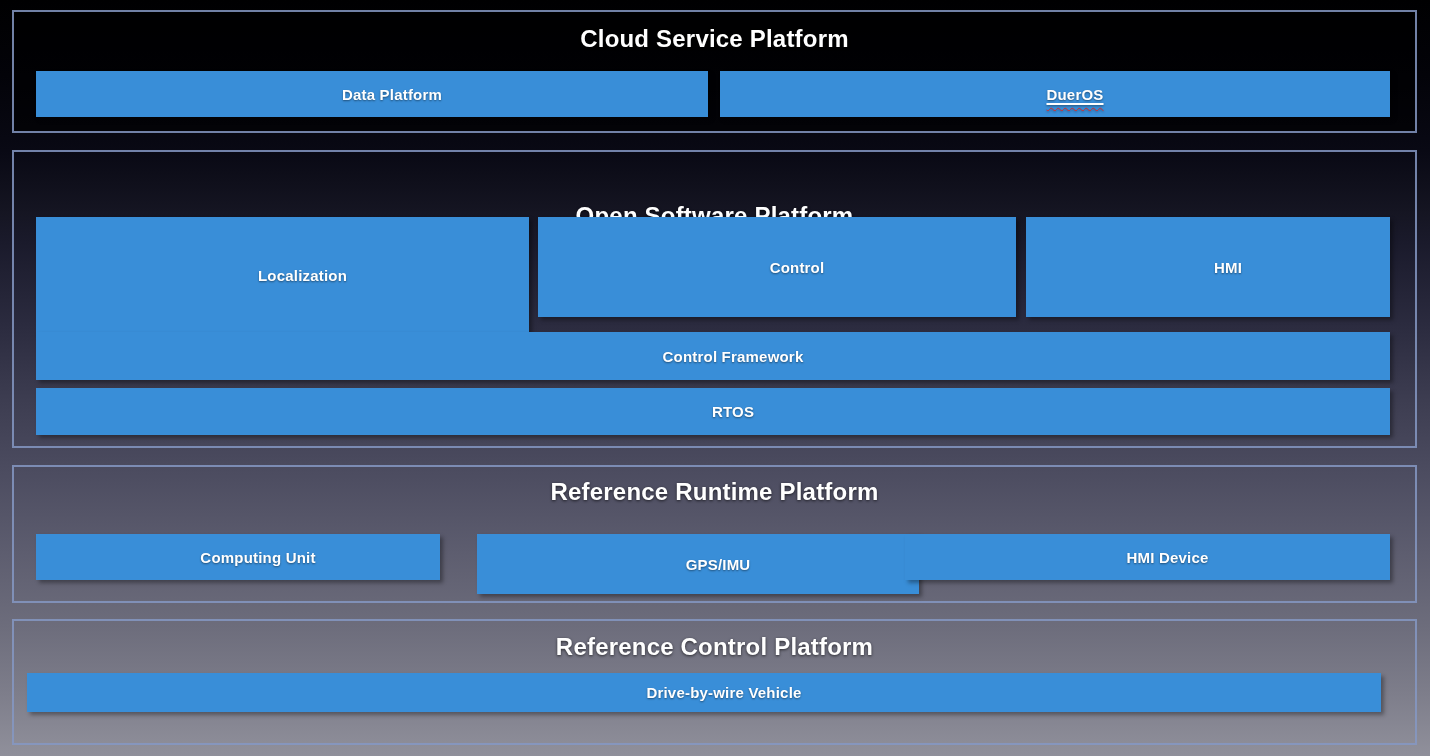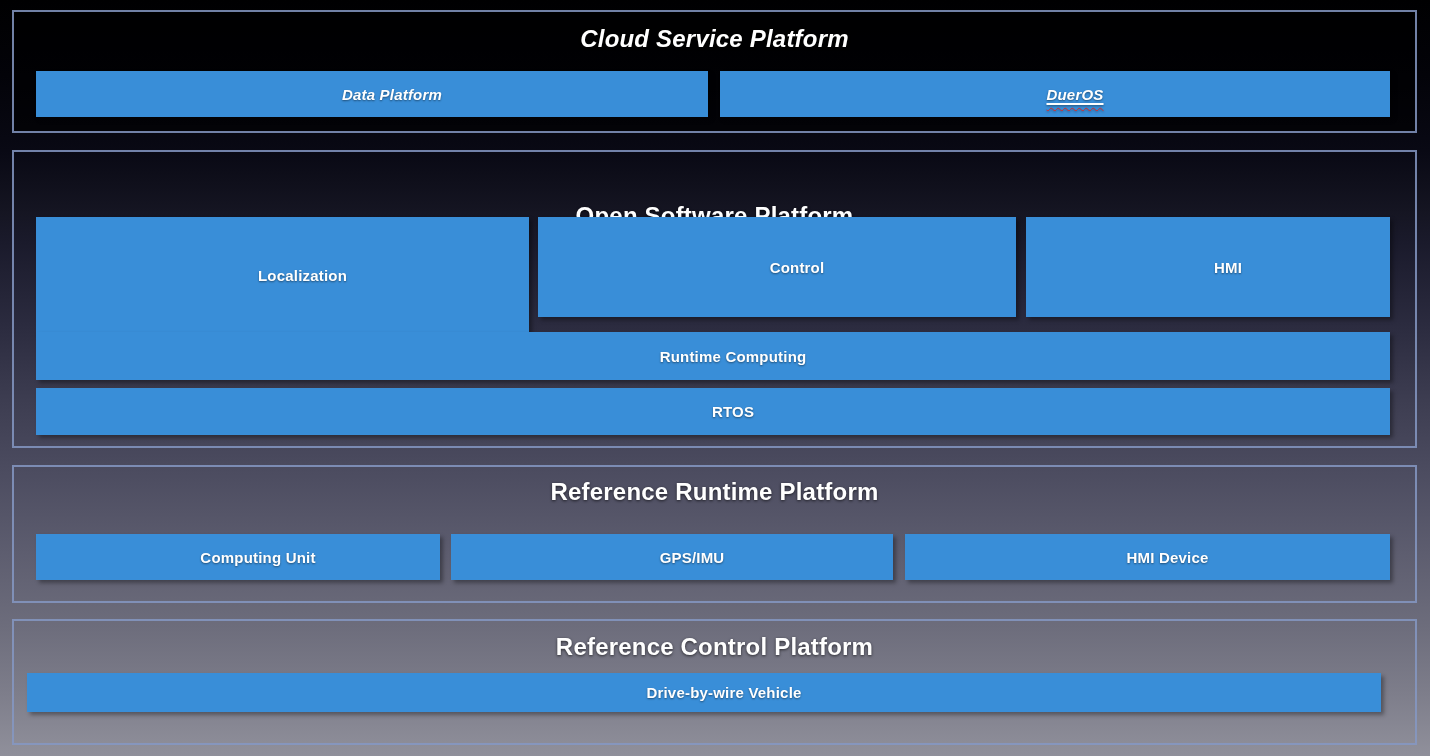--- a/index.html
+++ b/index.html
@@ -51,21 +51,21 @@
     justify-content: center;
     color: #ffffff;
     font-size: 15px;
     font-weight: bold;
     letter-spacing: 0.2px;
     text-shadow: 0 1px 2px rgba(0,0,0,0.45);
     box-sizing: border-box;
     padding-left: 40px;
   }
   
-  .sec-cloud    { top: 10px;  height: 123px; background: rgba(0,0,0,0.55); font-style: italic; }
+  .sec-cloud    { top: 10px;  height: 123px; background: rgba(0,0,0,0.55); }
   .sec-software { top: 150px; height: 298px; }
   .sec-hardware { top: 465px; height: 138px; }
   .sec-vehicle  { top: 619px; height: 126px; }
 
   .t-cloud    { top: 13px; }
   .t-software { top: 12px; margin-top: 38px; }
   .t-hardware { top: 11px; }
   .t-vehicle  { top: 12px; }
 
   
@@ -74,21 +74,21 @@
 
   
   .b-localization { left: 22px;   top: 65px;  width: 493px;  height: 116px; }
   .b-control      { left: 524px;  top: 65px;  width: 478px;  height: 100px; }
   .b-hmi          { left: 1012px; top: 65px;  width: 364px;  height: 100px; }
   .b-runtime      { left: 22px;   top: 180px; width: 1354px; height: 48px; }
   .b-rtos         { left: 22px;   top: 236px; width: 1354px; height: 47px; }
 
   
   .b-computing  { left: 22px;  top: 67px; width: 404px; height: 46px; }
-  .b-gps-imu    { left: 437px; top: 67px; width: 442px; height: 46px; }
+  .b-gps-imu    { left: 463px; top: 67px; width: 442px; height: 60px; }
   .b-hmi-device { left: 891px; top: 67px; width: 485px; height: 46px; }
 
   
   .b-drive-by-wire { left: 13px; top: 52px; width: 1354px; height: 39px; }
 
   
   .link-outer { text-decoration: underline; text-decoration-thickness: 2px; text-underline-offset: 3px; }
   .link-inner { text-decoration: underline wavy #d42a2a; text-decoration-thickness: 1px; text-underline-offset: 7px; }
 </style>
 </head>
@@ -111,21 +111,21 @@
     <div class="box b-localization">
       <span>Localization</span>
     </div>
     <div class="box b-hmi">
       <span>HMI</span>
     </div>
     <div class="box b-control">
       <span>Control</span>
     </div>
     <div class="box b-runtime">
-      <span>Runtime Computing</span>
+      <span>Control Framework</span>
     </div>
     <div class="box b-rtos">
       <span>RTOS</span>
     </div>
   </div>
 
   <div class="section sec-hardware">
     <div class="section-title t-hardware">Reference Runtime Platform</div>
     <div class="box b-computing">
       <span>Computing Unit</span>

